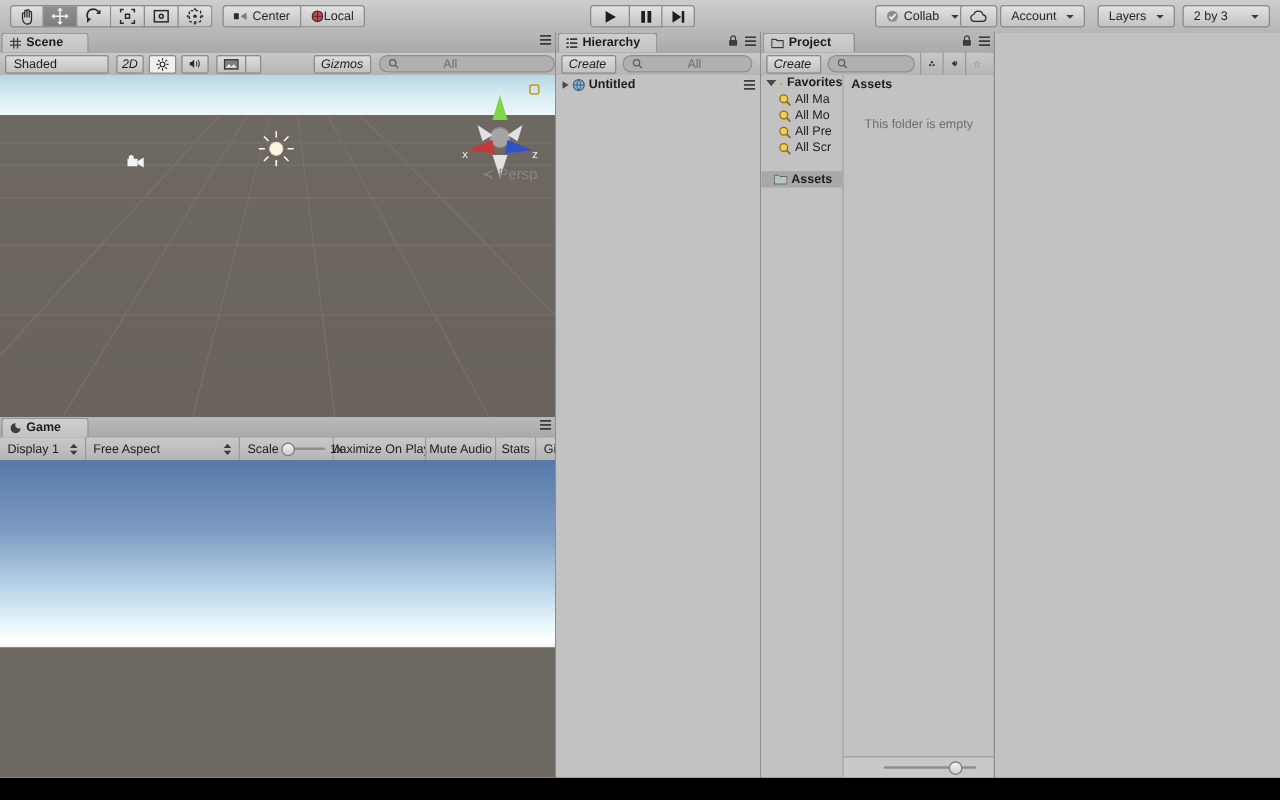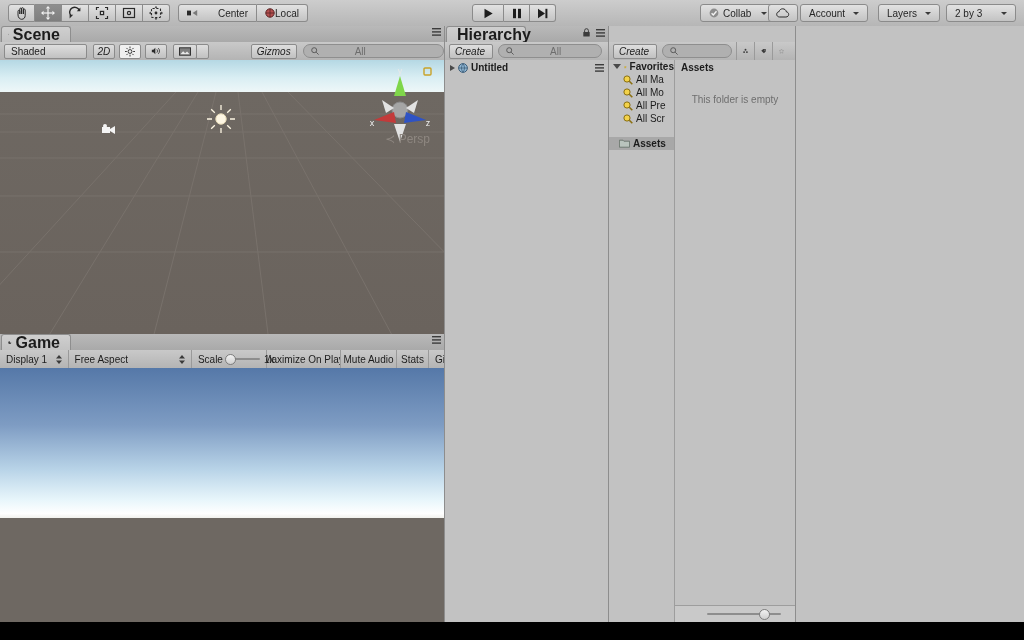--- a/index.html
+++ b/index.html
@@ -24,21 +24,21 @@
   .tbtn .tri{margin-left:6px;width:0;height:0;border-left:3px solid transparent;
     border-right:3px solid transparent;border-top:3.5px solid #3a3a3a;}
 
   
   .panel{position:absolute;background:#c2c2c2;box-sizing:border-box;}
   .tabbar{position:absolute;left:0;top:0;right:0;height:16px;
     background:linear-gradient(#b9b9b9,#a9a9a9);border-bottom:1px solid #8a8a8a;}
   .tab{position:absolute;left:1px;top:0;height:16px;display:flex;align-items:center;gap:4px;
     padding:0 10px 0 6px;background:linear-gradient(#cfcfcf,#c2c2c2);
     border:1px solid #8e8e8e;border-bottom:none;border-radius:3px 3px 0 0;
-    font-size:16px;color:#1c1c1c;font-weight:bold;box-sizing:border-box;}
+    font-size:10px;color:#1c1c1c;font-weight:bold;box-sizing:border-box;}
   .tabicons{position:absolute;right:3px;top:2px;display:flex;align-items:center;gap:3px;}
   .panelbody{position:absolute;left:0;right:0;top:16px;bottom:0;overflow:hidden;}
   .subbar{position:absolute;left:0;right:0;top:0;height:18px;
     background:linear-gradient(#c9c9c9,#b4b4b4);border-bottom:1px solid #8f8f8f;
     display:flex;align-items:center;}
   .sbtn{height:15px;box-sizing:border-box;background:linear-gradient(#dedede,#c1c1c1);
     border:1px solid #8b8b8b;border-radius:2px;display:flex;align-items:center;
     padding:0 5px;font-size:10px;white-space:nowrap;color:#1c1c1c;font-style:italic;}
   .sflat{height:18px;box-sizing:border-box;border:none;border-left:1px solid #9a9a9a;
     background:linear-gradient(#c9c9c9,#b4b4b4);display:flex;align-items:center;
@@ -134,21 +134,21 @@
             <circle cx="7" cy="7" r="1.4" fill="#2a2a2a"></circle>
             <g fill="#2a2a2a">
               <path d="M7 0l1.4 1.8H5.6zM7 14l1.4-1.8H5.6zM0 7l1.8 1.4V5.6zM14 7l-1.8 1.4V5.6z"></path>
             </g>
           </svg>
       </div>
     </div>
 
     <div class="btngrp" style="left:178px;">
       <div class="tbtn">
-        <span style="display:flex;align-items:center;gap:20px;" class="pad">
+        <span style="display:flex;align-items:center;gap:4px;" class="pad">
           <svg width="11" height="8" viewBox="0 0 11 8">
               <rect x="0" y="1.6" width="4" height="4.8" fill="#2a2a2a"></rect>
               <path d="M5.6 4l4.6-3v6z" fill="#7a7a7a"></path>
             </svg>
           <span>Center</span>
         </span>
       </div>
       <div class="tbtn">
         <span style="display:flex;align-items:center;gap:0;" class="pad">
           <svg width="10" height="10" viewBox="0 0 10 10">
@@ -471,20 +471,42 @@
               </svg>
           </span>
         </div>
       </div>
     </div>
   </div>
 
   <div class="vsep" style="left:608px;"></div>
 
   <div class="panel" style="left:609px;top:26px;width:186px;height:596px;">
+    <div class="tabbar">
+      <div class="tab" style="width:74px;">
+        <svg width="10" height="9" viewBox="0 0 10 9">
+            <path d="M.4 1.4h3.4l.9 1h4.9v5.6H.4z" fill="none" stroke="#3c3c3c" stroke-width="1"></path>
+          </svg>
+        <span>Project</span>
+      </div>
+      <div class="tabicons">
+        <svg width="7" height="9" viewBox="0 0 7 9">
+            <path d="M1.6 4V2.6a1.9 1.9 0 013.8 0V4" fill="none" stroke="#3c3c3c" stroke-width="1"></path>
+            <rect x=".3" y="4" width="6.4" height="4.6" rx=".6" fill="#3c3c3c"></rect>
+          </svg>
+        <span class="tri"></span>
+        <svg width="9" height="8" viewBox="0 0 9 8">
+            <g fill="#3c3c3c">
+              <rect y="0" width="9" height="1.4"></rect>
+              <rect y="3.2" width="9" height="1.4"></rect>
+              <rect y="6.4" width="9" height="1.4"></rect>
+            </g>
+          </svg>
+      </div>
+    </div>
 
     <div class="panelbody">
       <div class="subbar">
         <div class="sbtn" style="margin-left:4px;width:44px;justify-content:space-between;">
           <span>Create</span>
           <span class="tri" style="margin:0;"></span>
         </div>
         <div class="search" style="margin-left:5px;width:70px;">
           <svg width="8" height="8" viewBox="0 0 8 8">
               <circle cx="3.2" cy="3.2" r="2.5" fill="none" stroke="#5c5c5c" stroke-width="1"></circle>

